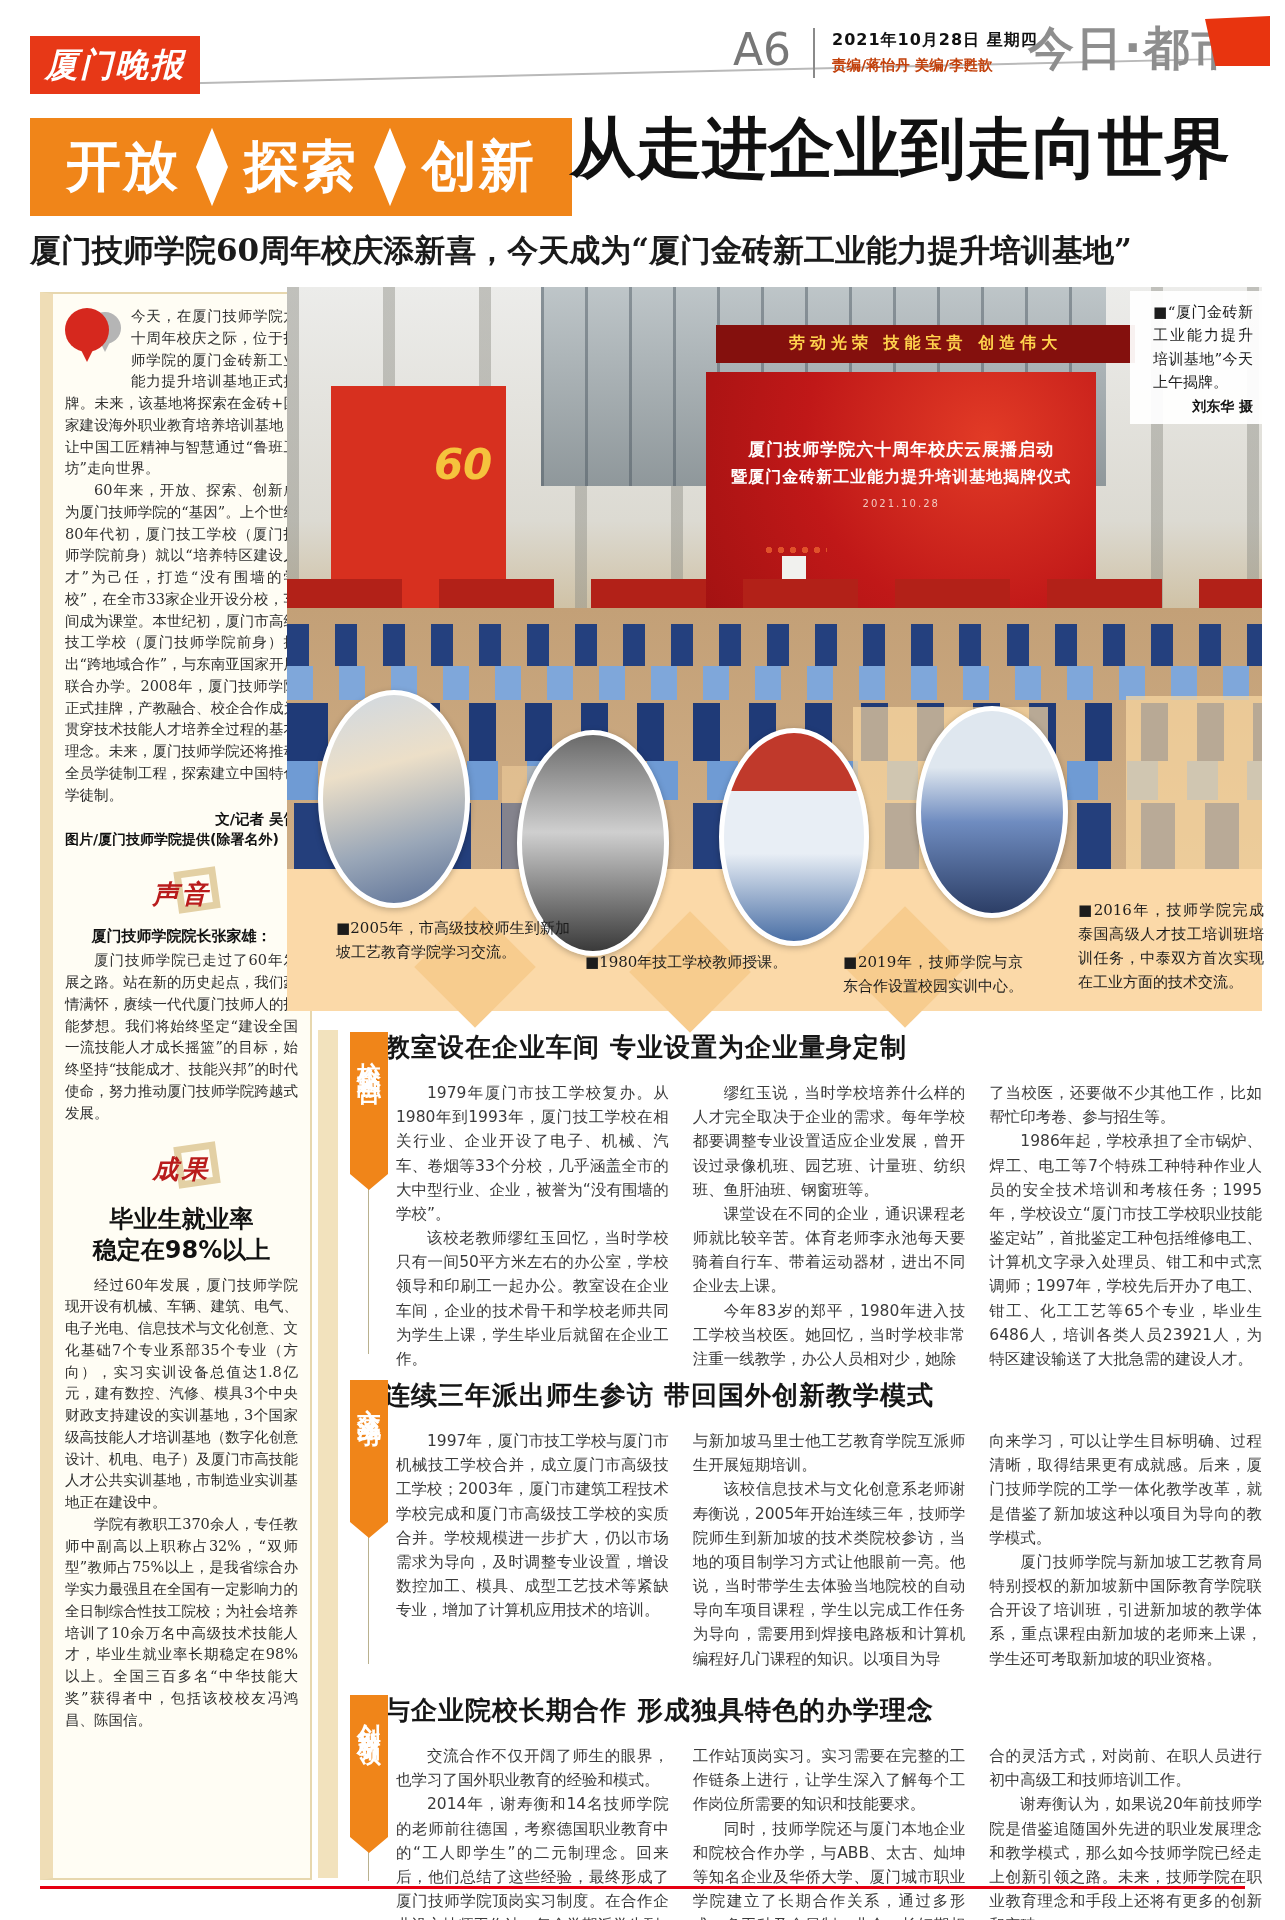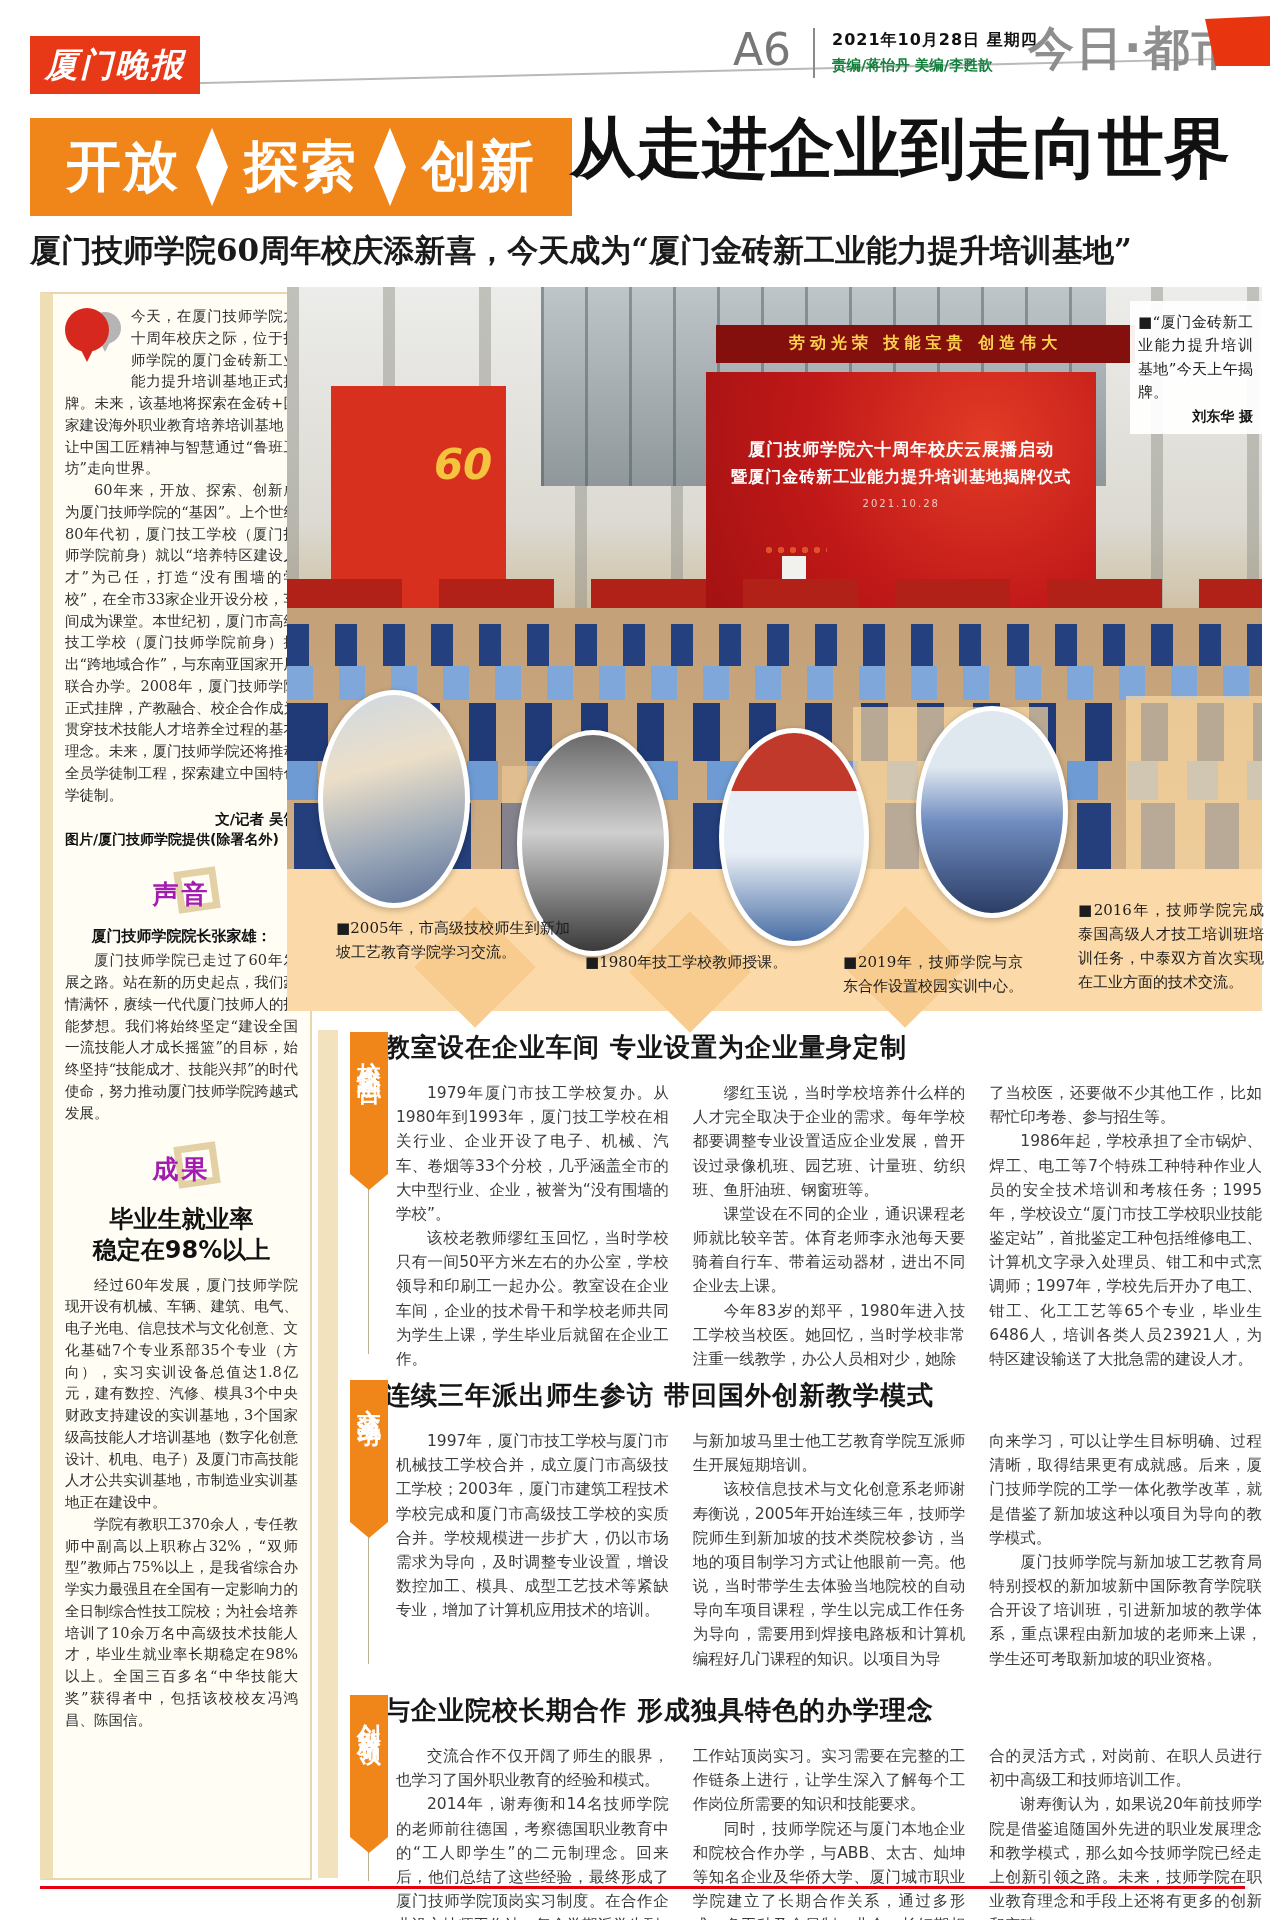--- a/index.html
+++ b/index.html
@@ -11,21 +11,21 @@
   
   .diag-line { left:32px; top:86px; width:1215px; height:2px; background:#b9b9b9;
                transform:rotate(-1.35deg); transform-origin:left center; }
   .logo-box { left:30px; top:36px; width:170px; height:58px; background:#e73817;
               display:flex; align-items:center; justify-content:center; }
   .logo-text { color:#fff; font-size:33px; font-weight:bold; font-style:italic;
                font-family:"DejaVu Serif","Liberation Serif",serif; letter-spacing:2px; }
   .page-num { left:733px; top:24px; font-size:44px; color:#777; font-weight:400; }
   .hdr-divider { left:813px; top:28px; width:2px; height:50px; background:#8a8a8a; }
   .hdr-date { left:832px; top:30px; font-size:16px; font-weight:bold; color:#111; letter-spacing:1px; }
-  .hdr-editors { left:832px; top:56px; font-size:14.5px; color:#15803d; font-weight:bold; }
+  .hdr-editors { left:832px; top:56px; font-size:14.5px; color:#c2410c; font-weight:bold; }
   .hdr-section { left:1028px; top:18px; font-size:46px; color:#8e8e8e; font-weight:bold; letter-spacing:2px; }
   .hdr-flag { left:1205px; top:16px; width:65px; height:50px; background:#e8340f;
               clip-path:polygon(0 6%, 100% 0, 100% 100%, 16% 100%); }
 
   
   .tag-row { left:30px; top:118px; height:98px; }
   .tag { position:absolute; top:0; height:98px; width:186px; background:#f08519;
          display:flex; align-items:center; justify-content:center;
          color:#fff; font-size:55px; font-weight:900; letter-spacing:2px; }
   .tag1 { left:0;   clip-path:polygon(0 0,100% 0,calc(100% - 20px) 50%,100% 100%,0 100%); }
@@ -51,22 +51,22 @@
                      border-top:14px solid #b5b5b5; }
   .pin-red { left:0; top:0; width:44px; height:44px; background:#d6281e; }
   .pin-red::after { content:""; position:absolute; left:13px; top:36px; border:9px solid transparent;
                     border-top:18px solid #d6281e; }
   .byline { text-align:right; font-weight:bold; font-size:14.5px; color:#111; margin-top:4px;
             font-family:"DejaVu Sans","Liberation Sans",sans-serif; }
   .credit { font-weight:bold; font-size:14px; color:#111; margin-top:2px; }
   .badge { position:relative; height:58px; margin-top:18px; text-align:center; }
   .badge-square { position:absolute; left:50%; top:2px; width:42px; height:42px;
                   border:7px solid #e3d0a4; transform:translateX(-6px) rotate(-8deg); }
-  .badge-text { position:relative; z-index:2; color:#a21caf; font-size:26px; font-weight:900;
-                letter-spacing:3px; line-height:54px; }
+  .badge-text { position:relative; z-index:2; color:#b91c1c; font-size:26px; font-weight:900;
+                letter-spacing:3px; line-height:54px;font-style:italic; }
   .speaker { text-align:center; font-weight:bold; font-size:15px; color:#111; margin:2px 0 4px 0; }
   .results-head { text-align:center; font-size:24px; font-weight:900; color:#111;
                   line-height:1.3; margin:4px 0 8px 0; }
 
   
   .photo { left:287px; top:287px; width:975px; height:584px; overflow:hidden; background:#d8d6cf; }
   .ph-building { position:absolute; inset:0;
       background:linear-gradient(#ececea 0%,#dcdad2 40%,#cdbd9d 58%,#c3a077 62%);}
   .ph-pillars { position:absolute; left:0; top:0; width:100%; height:60%;
       background:repeating-linear-gradient(90deg, rgba(140,140,132,.45) 0 12px, rgba(0,0,0,0) 12px 96px); }
@@ -94,22 +94,22 @@
       background:repeating-linear-gradient(90deg,#b22118 0 115px, rgba(178,33,24,0) 115px 152px); }
   .ph-crowd { position:absolute; left:0; top:55%; width:100%; height:45%;
       background:linear-gradient(#c3a077,#cfae86); }
   .cr { position:absolute; left:0; width:100%; }
   .cr1 { top:6%;  height:16%; background:repeating-linear-gradient(90deg,#24407e 0 22px, rgba(0,0,0,0) 22px 48px); }
   .cr2 { top:22%; height:13%; background:repeating-linear-gradient(90deg,#7fa7da 0 26px, rgba(0,0,0,0) 26px 52px); }
   .cr3 { top:36%; height:22%; background:repeating-linear-gradient(90deg,#1f3a77 0 27px, rgba(0,0,0,0) 27px 56px); background-position:14px 0; }
   .cr4 { top:58%; height:15%; background:repeating-linear-gradient(90deg,#6f9bd4 0 31px, rgba(0,0,0,0) 31px 60px); }
   .cr5 { top:74%; height:26%; background:repeating-linear-gradient(90deg,#243f7c 0 34px, rgba(0,0,0,0) 34px 64px); background-position:22px 0; }
   .ph-patch { position:absolute; background:rgba(250,216,162,.7); }
-  .ph-cap { position:absolute; right:0; top:14px; width:132px; background:rgba(255,255,255,.94);
-      padding:10px 9px 8px 8px; }
+  .ph-cap { position:absolute; right:0; top:4px; width:132px; background:rgba(255,255,255,.94);
+      padding:10px 9px 8px 23px; }
   .ph-cap .cap-text { font-family:"DejaVu Serif","Liberation Serif",serif; font-size:15px;
       line-height:1.55; color:#1c1c1c; text-align:justify; }
   .ph-cap .cap-photog { font-size:14px; font-weight:bold; text-align:right; margin-top:4px; color:#111; }
 
   
   .band { left:287px; top:869px; width:975px; height:142px; background:#fbd9a8; }
   .diamond { position:absolute; width:86px; height:86px; background:#f7cc8e; transform:rotate(45deg); }
   .oval { position:absolute; border-radius:50%; border:5px solid #fff;
           box-shadow:0 2px 6px rgba(0,0,0,.25); z-index:5; }
   .oval1 { left:318px; top:690px; width:152px; height:218px;

